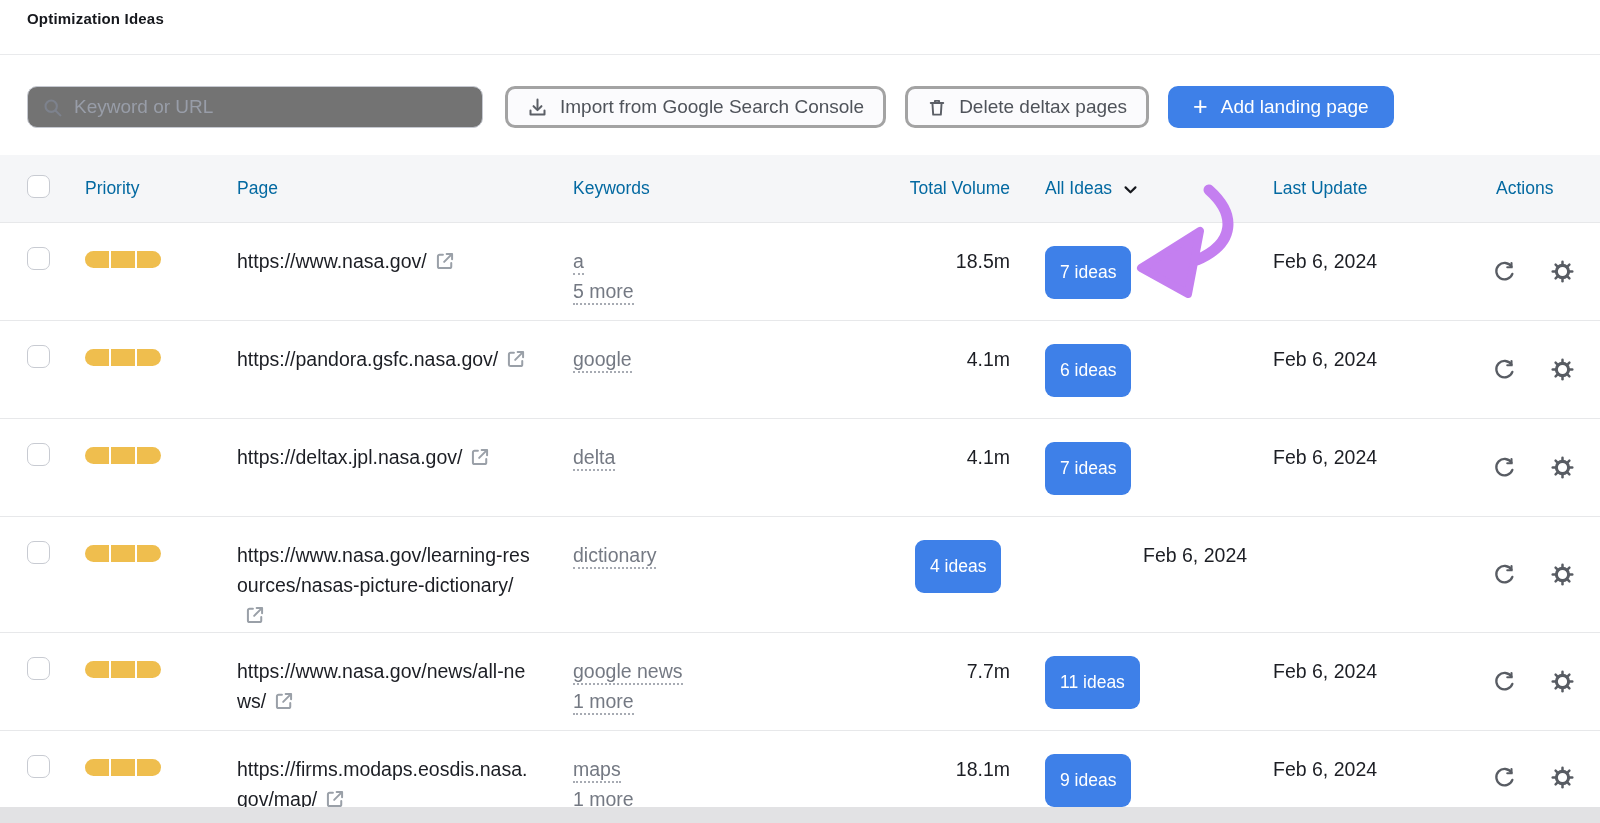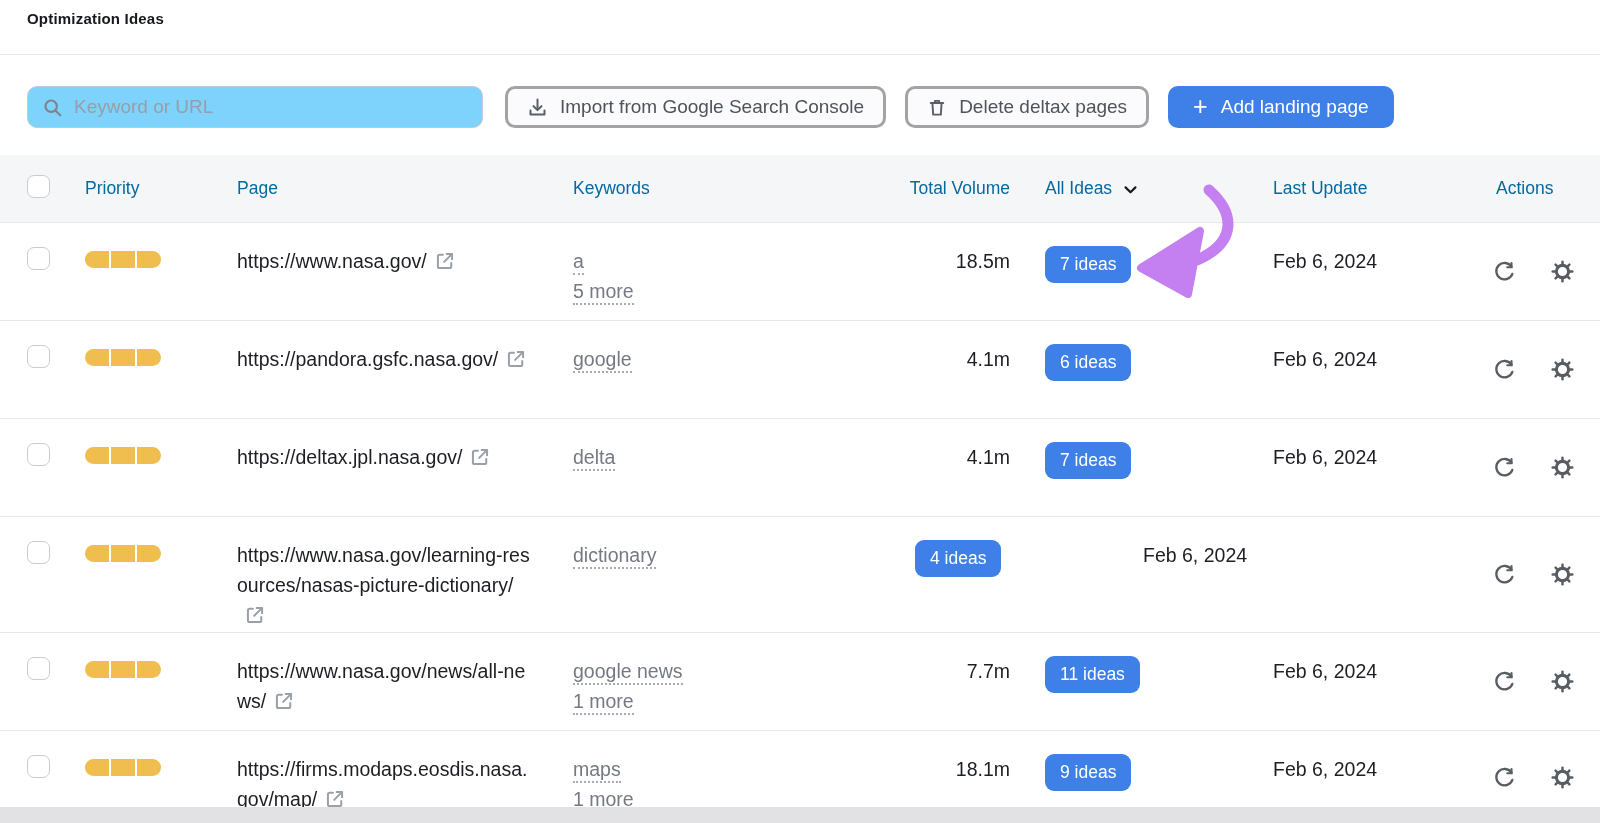--- a/index.html
+++ b/index.html
@@ -7,21 +7,21 @@
     font-family:"Liberation Sans","DejaVu Sans",sans-serif; color:#1c1e24; }
   .page { position:relative; width:1600px; height:823px; background:#fff; }
 
   
   .title-bar { height:55px; padding:10px 0 0 27px; border-bottom:1px solid #e9eaec; }
   .page-title { font-size:15px; font-weight:700; color:#16181d; letter-spacing:.2px; }
 
   
   .toolbar { display:flex; align-items:center; padding:31px 27px 27px 27px; }
   .search-box { display:flex; align-items:center; width:456px; height:42px;
-    border:1px solid #c6c9d1; border-radius:10px; padding:0 14px; background:#7dd3fc; }
+    border:1px solid #c6c9d1; border-radius:10px; padding:0 14px; background:#737373; }
   .search-box svg { flex:0 0 auto; margin-right:11px; }
   .search-input { border:none; outline:none; flex:1; font-size:19px;
     font-family:inherit; color:#1c1e24; background:transparent; }
   .search-input::placeholder { color:#989da8; }
   .btn { display:flex; align-items:center; gap:12px; height:42px; padding:0 19px;
     border:3px solid #a3a3a3; border-radius:10px; background:#fbfbfd;
     font-size:19px; color:#4f535a; font-family:inherit; cursor:pointer; white-space:nowrap; }
   .btn + .btn { margin-left:19px; }
   .btn-import { margin-left:22px; }
   .btn-primary { margin-left:auto; background:#3e80e8; border-color:#3e80e8; color:#fff; gap:13px; padding:0 22px; }
@@ -54,21 +54,21 @@
   .priority-bar { display:inline-flex; gap:2px; margin-top:5px; border-radius:9px; overflow:hidden; }
   .priority-bar i { display:block; width:24px; height:17px; background:#efbe4e; }
 
   .url { color:#1c1e24; line-height:30px; max-width:296px; word-break:break-all; display:inline-block; cursor:pointer; }
   .ext-icon { display:inline-block; vertical-align:-3px; margin-left:8px; cursor:pointer; }
 
   .kw { line-height:30px; }
   .kw span { color:#747983; border-bottom:2px dotted #a7abb3; padding-bottom:1px; cursor:pointer; }
 
   .ideas-btn { display:inline-block; background:#3e80e8; color:#fff; border:none; border-radius:9px;
-    font-family:inherit; font-size:17.5px; padding:8px 15px; cursor:pointer; }
+    font-family:inherit; font-size:17.5px; padding:16px 15px; cursor:pointer; }
 
   .col-actions { display:flex; align-items:center; justify-content:flex-end; gap:35px; padding-right:26px; }
   .thead .col-actions { justify-content:flex-start; padding-left:13px; }
   .tbody .col-actions { padding-top:0; }
   .action-ic { cursor:pointer; display:inline-flex; }
 
   
   .annot { position:absolute; left:0; top:0; width:1600px; height:823px; pointer-events:none; z-index:5; }
 
   

